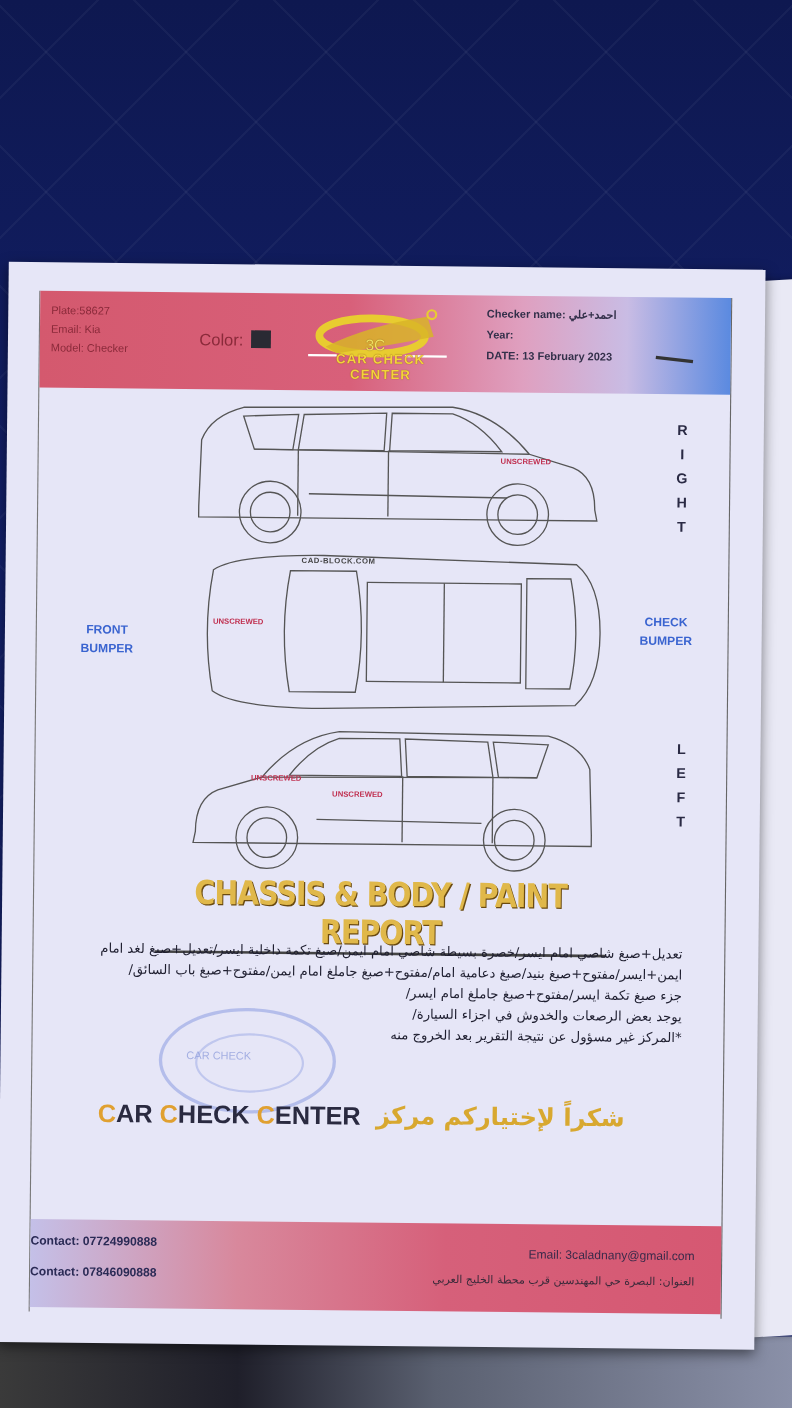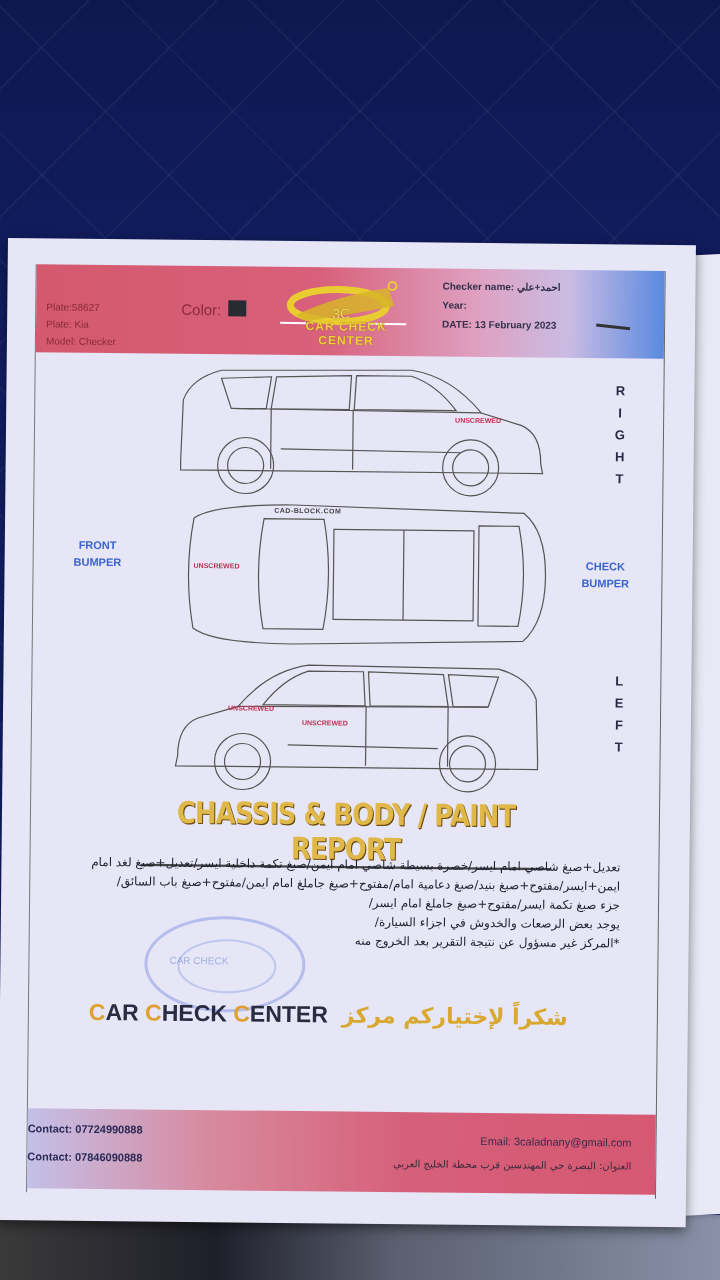--- a/index.html
+++ b/index.html
@@ -6,21 +6,21 @@
   body{width:720px;height:1280px;overflow:hidden;position:relative;background:#0f1a5c;font-family:"Liberation Sans",sans-serif;}
   .fabric{position:absolute;inset:0;background:
      repeating-linear-gradient(45deg, rgba(255,255,255,0.04) 0 2px, transparent 2px 90px),
      repeating-linear-gradient(-45deg, rgba(255,255,255,0.04) 0 2px, transparent 2px 90px),
      linear-gradient(180deg,#0e1850 0%,#13206a 40%,#18246e 100%);}
   .fabric-bottom{position:absolute;left:0;right:0;top:1215px;bottom:0;background:linear-gradient(90deg,#3a3a3a 0%,#1f1f2a 30%,#5a6070 55%,#8a90a8 100%);}
   .next-page{position:absolute;left:660px;top:255px;width:80px;height:960px;background:#e9e9f5;transform:skewY(-3deg);box-shadow:-2px 0 6px rgba(0,0,0,.3);}
   .paper{position:absolute;left:8px;top:238px;width:688px;height:982px;background:#e6e6f7;box-shadow:0 4px 12px rgba(0,0,0,.5);transform:rotate(0.6deg);transform-origin:top left;}
   .sheet{position:absolute;left:28px;top:26px;width:628px;height:928px;border-left:1px solid #777;border-right:1px solid #666;}
   .header{position:absolute;left:0;top:0;width:628px;height:88px;background:linear-gradient(90deg,#d4596e 0%,#d8607a 45%,#dfa0c0 70%,#c9bce4 85%,#5b8ae0 100%);}
-  .hdr-left{position:absolute;left:10px;top:10px;font-size:10px;color:#8a2a3a;line-height:17px;margin-top:24px;}
+  .hdr-left{position:absolute;left:10px;top:10px;font-size:10px;color:#8a2a3a;line-height:17px;}
   .color-label{position:absolute;left:145px;top:35px;font-size:15px;color:#8a2a3a;}
   .color-swatch{position:absolute;left:192px;top:34px;width:18px;height:16px;background:#2a2a33;}
   .logo{position:absolute;left:240px;top:8px;width:140px;height:76px;}
   .logo-text{position:absolute;left:0;bottom:4px;width:140px;text-align:center;font-weight:bold;font-size:12px;color:#f4d23c;letter-spacing:1px;text-shadow:0 0 1px #7a4a10;}
   .logo-3c{position:absolute;left:56px;top:30px;font-weight:normal;font-size:14px;color:#f0e060;text-shadow:0 0 1px #7a4a10;}
   .hdr-right{position:absolute;left:406px;top:8px;font-size:10px;color:#33304a;line-height:19px;font-weight:bold;}
   .hdr-dash{position:absolute;left:560px;top:55px;width:34px;height:3px;background:#333;transform:rotate(6deg);}
   .side-label{position:absolute;font-size:13px;font-weight:bold;color:#2a2a44;width:14px;text-align:center;line-height:22px;}
   .bumper{position:absolute;font-size:11px;font-weight:bold;color:#3a64d0;text-align:center;line-height:17px;}
   .car{position:absolute;}
@@ -46,21 +46,21 @@
 <div class="fabric"></div>
 <div class="fabric-bottom"></div>
 <div class="next-page"></div>
 
 <div class="paper">
   <div class="sheet">
 
     <div class="header">
       <div class="hdr-left">
         <div>Plate:58627</div>
-        <div>Plate: Kia</div>
+        <div>Email: Kia</div>
         <div>Model: Checker</div>
       </div>
       <div class="color-label">Color:</div>
       <div class="color-swatch" style="background: rgb(42, 42, 51);"></div>
       <div class="logo">
         <svg width="140" height="60" viewBox="0 0 140 60">
           <ellipse cx="62" cy="30" rx="48" ry="16" fill="none" stroke="#e8cc30" stroke-width="7"></ellipse>
           <path d="M20 40 Q60 20 112 12 L118 30 Q80 38 30 46 Z" fill="#d8b428" opacity=".85"></path>
           <circle cx="116" cy="10" r="4" fill="none" stroke="#e8cc30" stroke-width="2"></circle>
           <line x1="4" y1="48" x2="30" y2="48" stroke="#fff" stroke-width="2"></line>
@@ -84,21 +84,21 @@
       <div>H</div>
       <div>T</div>
     </div>
     <div class="side-label" style="left:580px;top:400px;">
       <div>L</div>
       <div>E</div>
       <div>F</div>
       <div>T</div>
     </div>
 
-    <div class="bumper" style="left:40px;top:272px;">
+    <div class="bumper" style="left:40px;top:300px;">
       <div>FRONT</div>
       <div>BUMPER</div>
     </div>
     <div class="bumper" style="left:548px;top:288px;">
       <div>CHECK</div>
       <div>BUMPER</div>
     </div>
 
     <div class="car" style="left:136px;top:94px;">
       <svg width="380" height="140" viewBox="0 0 380 140">

